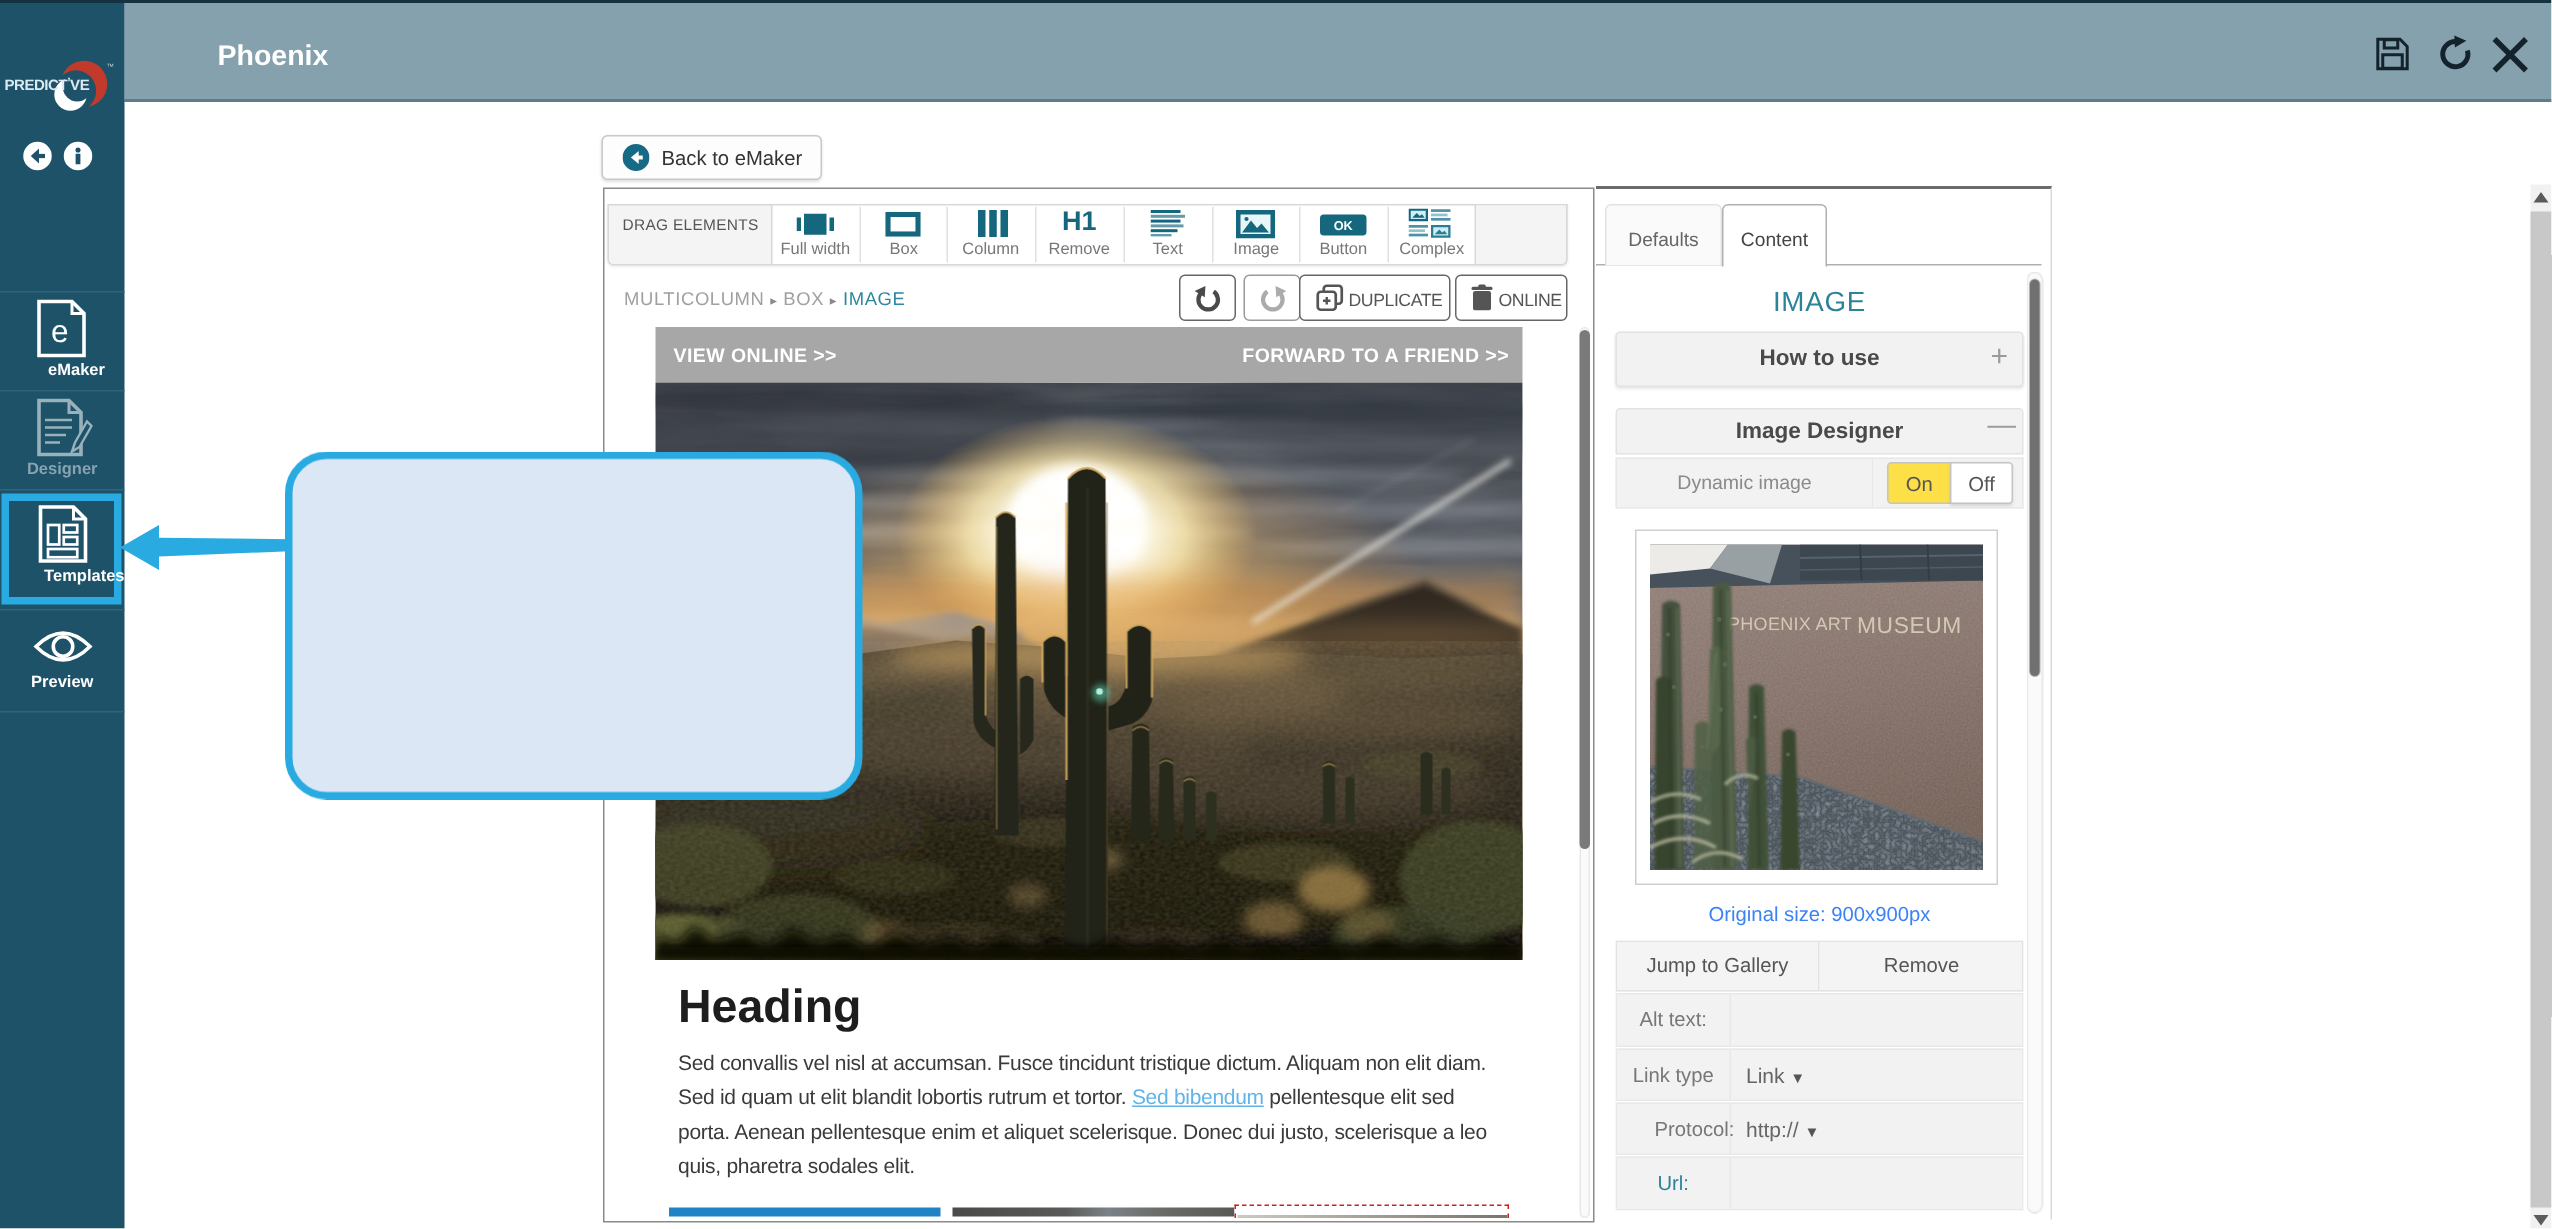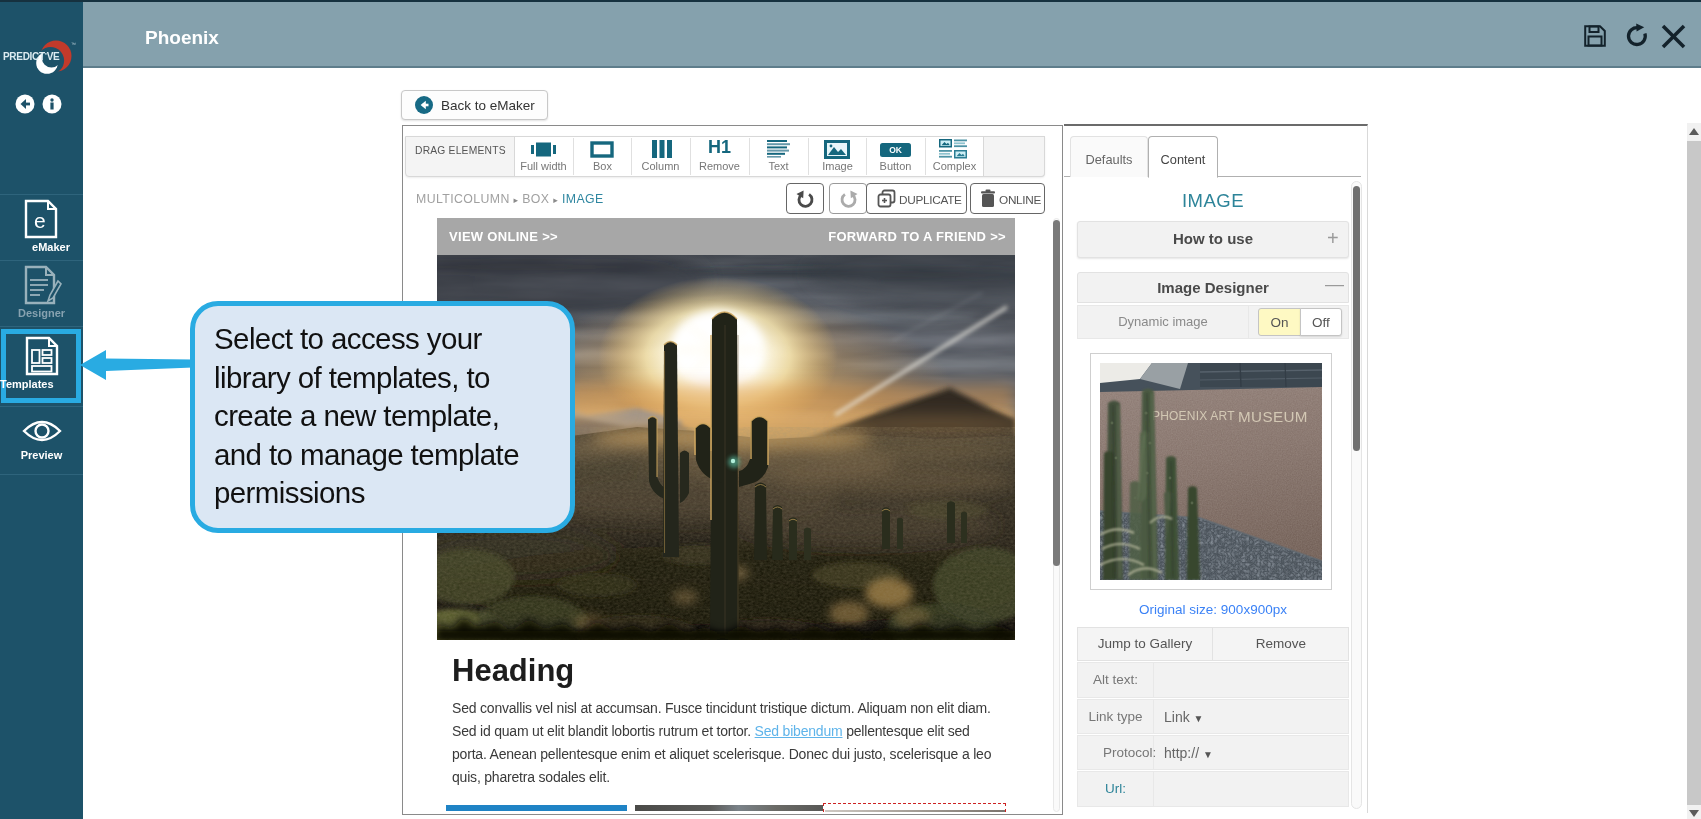--- a/index.html
+++ b/index.html
@@ -77,21 +77,21 @@
 
   <div class="abs" style="left:1px;top:329px;width:80px;height:74px;border:5px solid #29abe2;"></div>
   <svg class="abs" style="left:25px;top:336px;" width="34" height="40" viewBox="0 0 34 40">
     <path d="M2 2 H24 L32 10 V38 H2 Z" fill="none" stroke="#fff" stroke-width="2.4"></path>
     <path d="M24 2 L24 10 L32 10" fill="none" stroke="#fff" stroke-width="2"></path>
     <rect x="7" y="14" width="7.5" height="13" fill="none" stroke="#fff" stroke-width="1.8"></rect>
     <rect x="17.5" y="14" width="9" height="5" fill="none" stroke="#fff" stroke-width="1.8"></rect>
     <rect x="17.5" y="22" width="9" height="5" fill="none" stroke="#fff" stroke-width="1.8"></rect>
     <rect x="7" y="30" width="19.5" height="5.5" fill="none" stroke="#fff" stroke-width="1.8"></rect>
   </svg>
-  <div class="abs" style="left:0;top:378px;width:83px;text-align:left;color:#fff;font-size:11px;font-weight:bold;">Templates</div>
+  <div class="abs" style="left:0;top:378px;width:83px;text-align:right;color:#fff;font-size:11px;font-weight:bold;">Templates</div>
 
   <svg class="abs" style="left:22px;top:417px;" width="40" height="28" viewBox="0 0 40 28">
     <path d="M2 14 Q20 -4 38 14 Q20 32 2 14 Z" fill="none" stroke="#fff" stroke-width="2.4"></path>
     <circle cx="20" cy="14" r="6.5" fill="none" stroke="#fff" stroke-width="2.4"></circle>
   </svg>
   <div class="abs" style="left:0;top:449px;width:83px;text-align:center;color:#fff;font-size:11px;font-weight:bold;">Preview</div>
 
   <div class="abs" id="editor" style="left:402px;top:125px;width:661px;height:690px;border:1px solid #8a8a8a;background:#fff;"></div>
 
   <div class="abs" style="left:405px;top:136px;width:640px;height:41px;background:#f4f4f4;border:1px solid #d8d8d8;border-radius:0 0 4px 4px;box-shadow:0 1px 2px rgba(0,0,0,.08);"></div>
@@ -406,21 +406,21 @@
   <div class="abs" style="left:1077px;top:230px;width:272px;text-align:center;font-size:15px;font-weight:bold;color:#4a4a4a;">How to use</div>
   <div class="abs" style="left:1327px;top:227px;font-size:20px;color:#9a9a9a;">+</div>
 
   <div class="abs" style="left:1077px;top:272px;width:272px;height:31px;background:#f2f2f2;border:1px solid #e2e2e2;border-radius:3px 3px 0 0;"></div>
   <div class="abs" style="left:1077px;top:279px;width:272px;text-align:center;font-size:15px;font-weight:bold;color:#4a4a4a;">Image Designer</div>
   <div class="abs" style="left:1325px;top:273px;font-size:19px;color:#9a9a9a;">—</div>
 
   <div class="abs" style="left:1077px;top:305px;width:172px;height:34px;background:#f2f2f2;border:1px solid #e8e8e8;"></div>
   <div class="abs" style="left:1077px;top:314px;width:172px;text-align:center;font-size:13px;color:#8a8a8a;">Dynamic image</div>
   <div class="abs" style="left:1249px;top:305px;width:100px;height:34px;background:#f2f2f2;border:1px solid #e8e8e8;border-left:none;"></div>
-  <div class="abs" style="left:1258px;top:308px;width:43px;height:28px;background:#fef9c3;border:1px solid #c4c4c4;border-radius:3px 0 0 3px;font-size:13.5px;color:#555;text-align:center;line-height:27px;">On</div>
+  <div class="abs" style="left:1258px;top:308px;width:43px;height:28px;background:#fde047;border:1px solid #c4c4c4;border-radius:3px 0 0 3px;font-size:13.5px;color:#555;text-align:center;line-height:27px;">On</div>
   <div class="abs" style="left:1300px;top:308px;width:42px;height:28px;background:#fff;border:1px solid #c4c4c4;border-radius:0 3px 3px 0;font-size:13.5px;color:#555;text-align:center;line-height:27px;box-shadow:0 1px 2px rgba(0,0,0,.12);">Off</div>
 
   <div class="abs" style="left:1090px;top:353px;width:242px;height:237px;background:#fff;border:1px solid #cfcfcf;"></div>
   <svg class="abs" style="left:1100px;top:363px;" width="222" height="217" viewBox="0 0 222 217">
     <defs>
       <linearGradient id="wall" x1="0" y1="0" x2="0.2" y2="1">
         <stop offset="0" stop-color="#907e77"></stop>
         <stop offset="0.5" stop-color="#826f67"></stop>
         <stop offset="1" stop-color="#6e5b52"></stop>
       </linearGradient>
@@ -533,21 +533,20 @@
     <path d="M10.8 4.7 L5.6 9 L10.8 13.3 Z" fill="#fff"></path>
     <rect x="7.5" y="7.7" width="6" height="2.6" fill="#fff"></rect>
   </svg>
   <div class="abs" style="left:441px;top:98px;font-size:13.5px;color:#333;">Back to eMaker</div>
 
   <svg class="abs" style="left:80px;top:345px;" width="115" height="40" viewBox="0 0 115 40">
     <path d="M113 14.5 L113 22.5 L26 26 L26 35 L0 20 L26 5 L26 13.5 Z" fill="#29abe2"></path>
   </svg>
 
   <div class="abs" id="callout" style="left:190px;top:301px;width:385px;height:232px;background:#dbe7f4;border:5px solid #29abe2;border-radius:28px;"></div>
-  <div class="abs" style="left:214px;top:320px;width:370px;font-size:29.5px;line-height:38.6px;color:#111;letter-spacing:-0.6px;">Select to access your<br>library of templates, to<br>create a new template,<br>and to manage template<br>permissions</div>
 
   <div class="abs" style="left:1687px;top:123px;width:14px;height:696px;background:#f1f1f1;"></div>
   <svg class="abs" style="left:1687px;top:126px;" width="14" height="12" viewBox="0 0 14 12">
     <path d="M7 2 L12 9 L2 9 Z" fill="#5b5b5b"></path>
   </svg>
   <div class="abs" style="left:1687px;top:141px;width:14px;height:664px;background:#c8c8c8;"></div>
   <svg class="abs" style="left:1687px;top:808px;" width="14" height="11" viewBox="0 0 14 11">
     <path d="M7 9 L12 2 L2 2 Z" fill="#5b5b5b"></path>
   </svg>
 </div>

